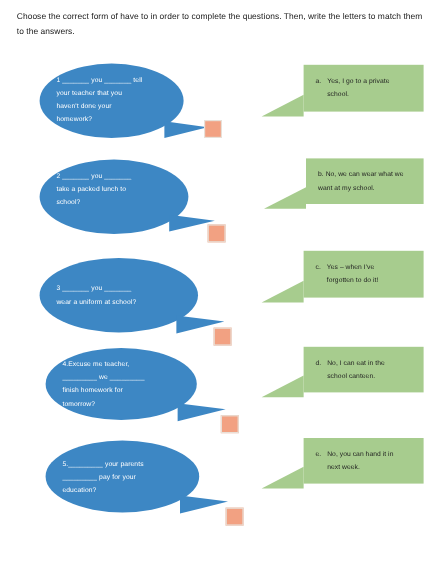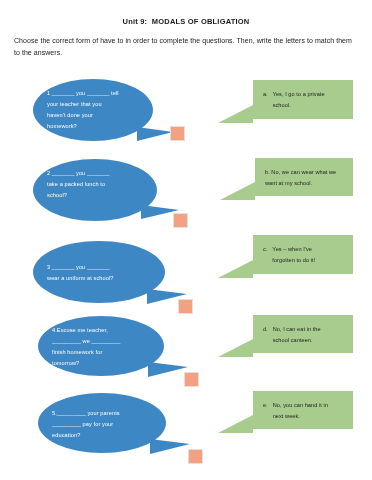--- a/index.html
+++ b/index.html
@@ -117,21 +117,20 @@
     position: absolute;
     width: 0;
     height: 0;
     border-style: solid;
   }
 </style>
 </head>
 <body>
 
 <div class="sheet-header">
-  <div class="page-title">Unit 9:  MODALS OF OBLIGATION</div>
   <p class="instructions">
     <span>Choose the correct form of have to in order to complete the questions. Then, write the letters to</span>
     <span>match them to the answers.</span>
   </p>
 </div>
 
 <div class="exercise-area">
 
   <div class="qa-row" style="top:8px;">
     <div class="question-bubble" style="left:33px; top:12px; width:120px; height:62px;">

